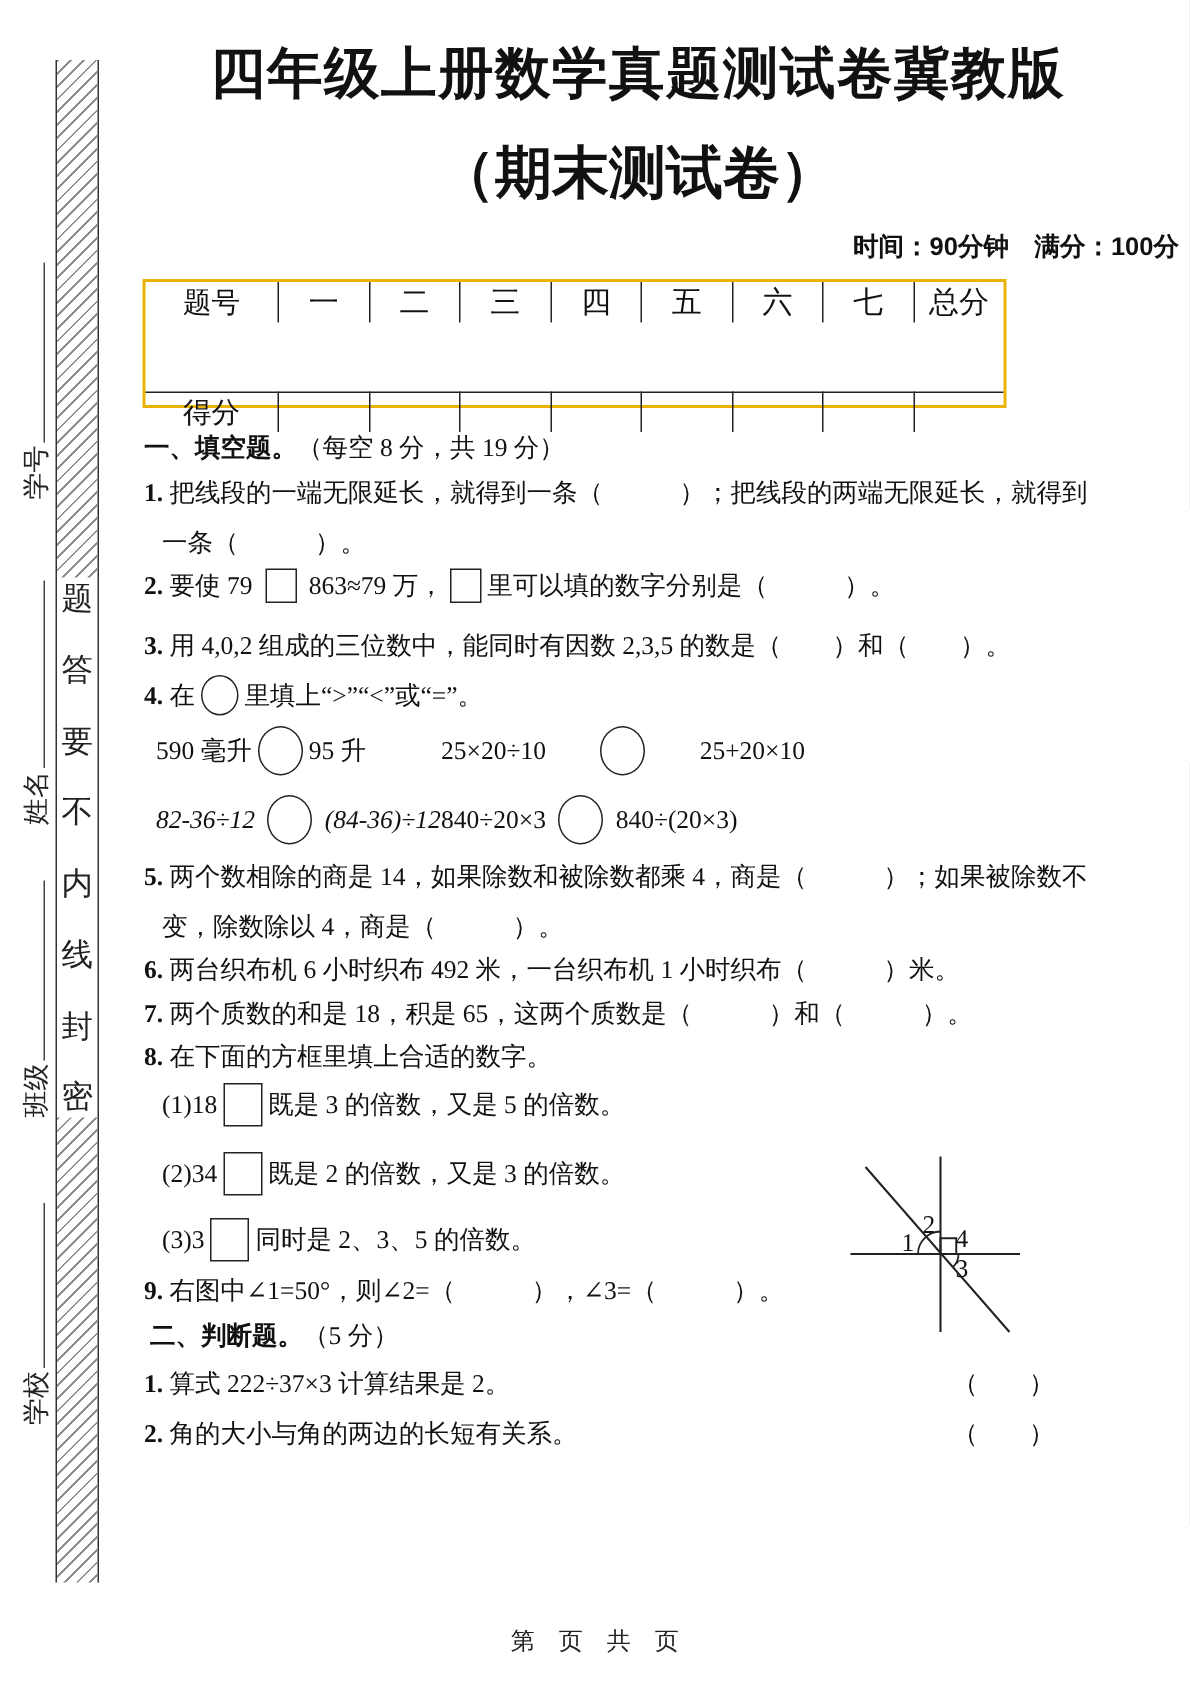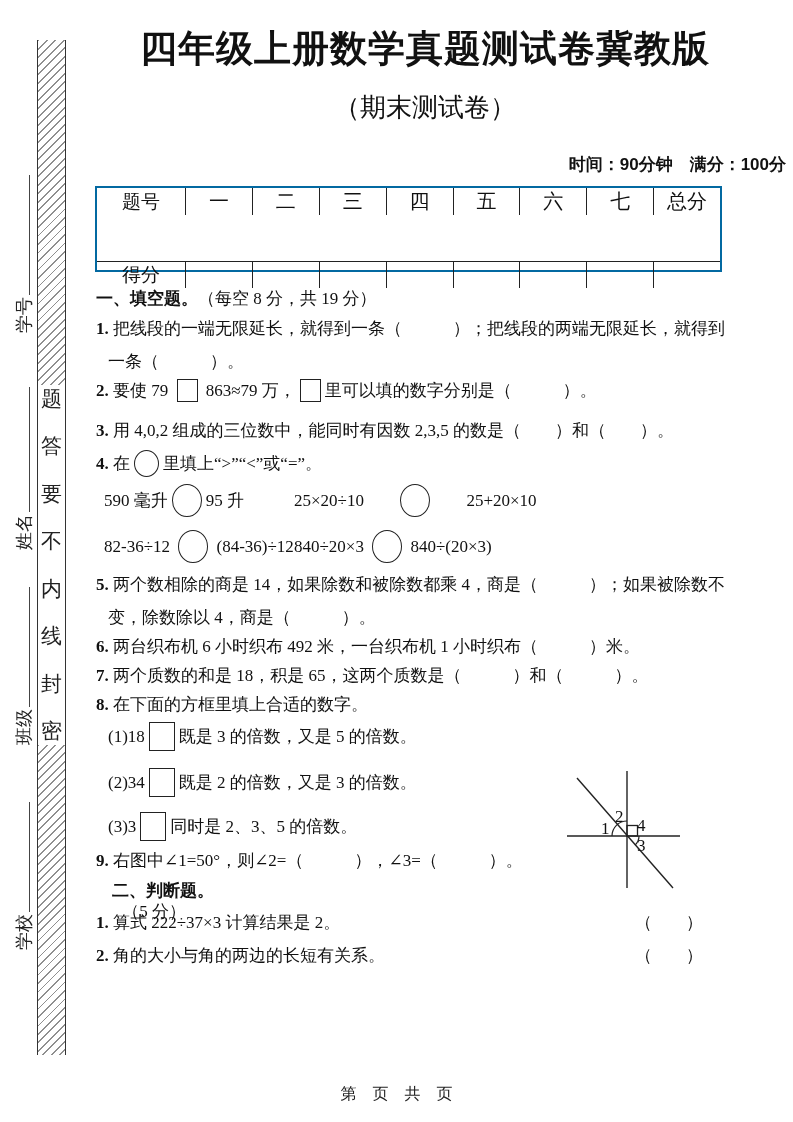--- a/index.html
+++ b/index.html
@@ -3,28 +3,28 @@
 <meta charset="utf-8">
 <style>
   html,body{margin:0;padding:0;background:#e8e8e8;}
   .page{position:relative;width:793px;height:1122px;margin:0 auto;background:#ffffff;
         font-family:"Liberation Serif","DejaVu Serif",serif;color:#111;overflow:hidden;}
 
   
   .title{position:absolute;left:63px;top:24px;width:724px;text-align:center;
          font-size:37px;font-weight:700;font-family:"Liberation Sans","DejaVu Sans",sans-serif;letter-spacing:1px;}
   .subtitle{position:absolute;left:63px;top:90px;width:724px;text-align:center;
-            font-size:26px;font-weight:400;font-family:"Liberation Sans","DejaVu Sans",sans-serif;}
+            font-size:38px;font-weight:700;font-family:"Liberation Sans","DejaVu Sans",sans-serif;}
   .meta{position:absolute;left:95px;top:153px;width:691px;text-align:right;
         font-size:17px;font-weight:600;font-family:"Liberation Sans","DejaVu Sans",sans-serif;}
 
   
-  .score-table{position:absolute;left:95px;top:186px;width:627px;height:86px;
+  .score-table{position:absolute;left:95px;top:186px;width:576px;height:86px;
                display:grid;grid-template-columns:88px repeat(8,1fr);grid-template-rows:1fr 1fr;
-               border:2px solid #0369a1;box-sizing:border-box;}
+               border:2px solid #eab308;box-sizing:border-box;}
   .st-cell{display:flex;align-items:center;justify-content:center;font-size:20px;box-sizing:border-box;}
   .st-cell:not(:nth-child(1)):not(:nth-child(10)){border-left:1.5px solid #222;}
   .st-cell:nth-child(n+10){border-top:1.5px solid #222;margin-top:46px;}
   .st-label{font-size:19px;font-family:"Liberation Sans","DejaVu Sans",sans-serif;}
 
   
   .side-field{position:absolute;transform:rotate(-90deg);transform-origin:0 0;
               font-size:18px;white-space:nowrap;color:#222;}
   .side-line{display:inline-block;border-bottom:1.3px solid #444;height:14px;margin-left:2px;}
   .seal-strip{position:absolute;left:37px;top:40px;width:29px;height:1015px;
@@ -127,21 +127,21 @@
         <span class="qcell" style="left: 0px;"><span class="bnum">3.</span><span> 用 4,0,2 组成的三位数中，能同时有因数 2,3,5 的数是（　　）和（　　）。</span></span>
       </div>
       <div class="qline" style="left: 18px; top: 450px;">
         <span class="qcell" style="left: 0px;"><span class="bnum">4.</span><span> 在</span><span class="fcirc sm"></span><span>里填上“&gt;”“&lt;”或“=”。</span></span>
       </div>
       <div class="qline" style="left: 26px; top: 484px;">
         <span class="qcell" style="left: 0px;"><span>590 毫升</span><span class="fcirc lg"></span><span>95 升</span></span>
         <span class="qcell" style="left: 190px; gap: 28px;"><span>25×20÷10 </span><span class="fcirc lg"></span><span> 25+20×10</span></span>
       </div>
       <div class="qline" style="left: 26px; top: 530px;">
-        <span class="qcell" style="left: 0px;"><span>82-36÷12 </span><span class="fcirc lg"></span><span> (84-36)÷12</span></span>
+        <span class="qcell" style="left: 0px; font-style: italic;"><span>82-36÷12 </span><span class="fcirc lg"></span><span> (84-36)÷12</span></span>
         <span class="qcell" style="left: 190px;"><span>840÷20×3 </span><span class="fcirc lg"></span><span> 840÷(20×3)</span></span>
       </div>
       <div class="qline" style="left: 18px; top: 574px;">
         <span class="qcell" style="left: 0px;"><span class="bnum">5.</span><span> 两个数相除的商是 14，如果除数和被除数都乘 4，商是（　　　）；如果被除数不</span></span>
       </div>
       <div class="qline" style="left: 30px; top: 607px;">
         <span class="qcell" style="left: 0px;"><span>变，除数除以 4，商是（　　　）。</span></span>
       </div>
       <div class="qline" style="left: 18px; top: 636px;">
         <span class="qcell" style="left: 0px;"><span class="bnum">6.</span><span> 两台织布机 6 小时织布 492 米，一台织布机 1 小时织布（　　　）米。</span></span>
@@ -158,21 +158,21 @@
       <div class="qline" style="left: 30px; top: 768px;">
         <span class="qcell" style="left: 0px;"><span>(2)34</span><span class="fbox lg"></span><span>既是 2 的倍数，又是 3 的倍数。</span></span>
       </div>
       <div class="qline" style="left: 30px; top: 812px;">
         <span class="qcell" style="left: 0px;"><span>(3)3</span><span class="fbox lg"></span><span>同时是 2、3、5 的倍数。</span></span>
       </div>
       <div class="qline" style="left: 18px; top: 850px;">
         <span class="qcell" style="left: 0px;"><span class="bnum">9.</span><span> 右图中∠1=50°，则∠2=（　　　），∠3=（　　　）。</span></span>
       </div>
       <div class="qline" style="left: 0px; top: 880px;">
-        <span class="qcell" style="left: 16px; flex-direction: column;"><span class="sec">二、判断题。</span><span>（5 分）</span></span>
+        <span class="qcell" style="left: 4px;"><span class="sec">二、判断题。</span><span>（5 分）</span></span>
       </div>
       <div class="qline" style="left: 18px; top: 912px;">
         <span class="qcell" style="left: 0px;"><span class="bnum">1.</span><span> 算式 222÷37×3 计算结果是 2。</span></span>
         <span class="qcell" style="left: 539px;"><span>（　　）</span></span>
       </div>
       <div class="qline" style="left: 18px; top: 945px;">
         <span class="qcell" style="left: 0px;"><span class="bnum">2.</span><span> 角的大小与角的两边的长短有关系。</span></span>
         <span class="qcell" style="left: 539px;"><span>（　　）</span></span>
       </div>
     </div>

